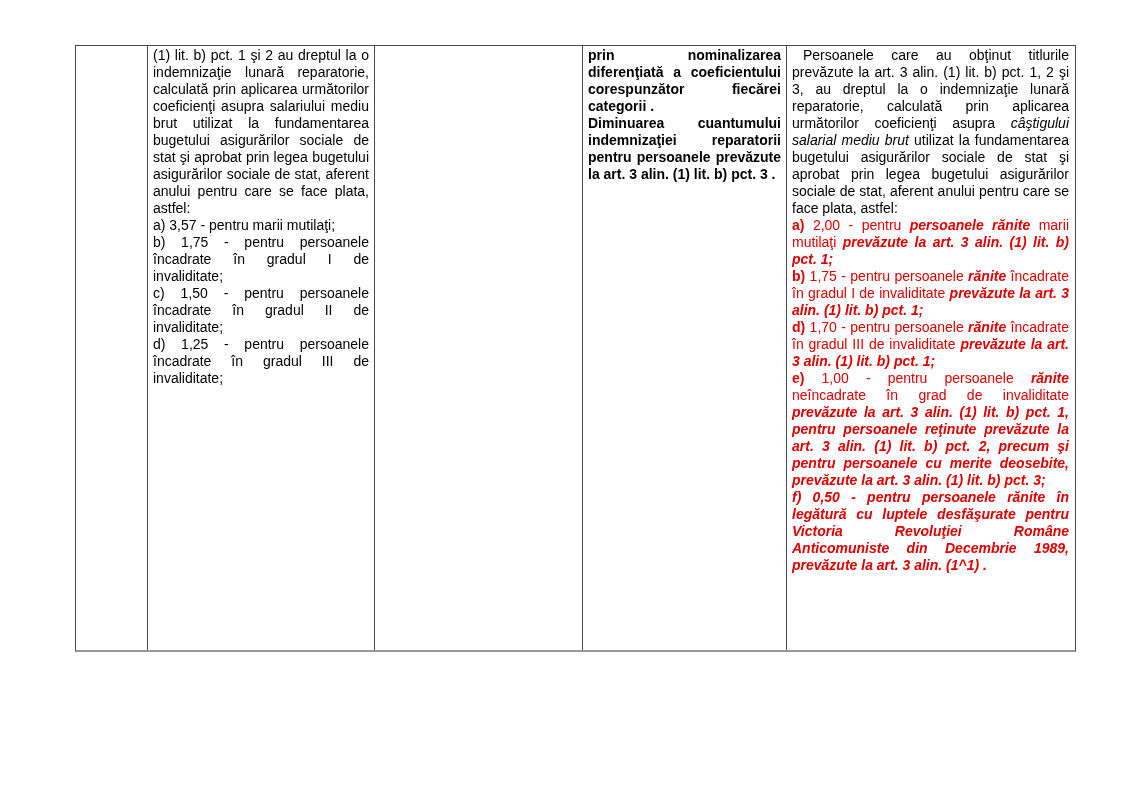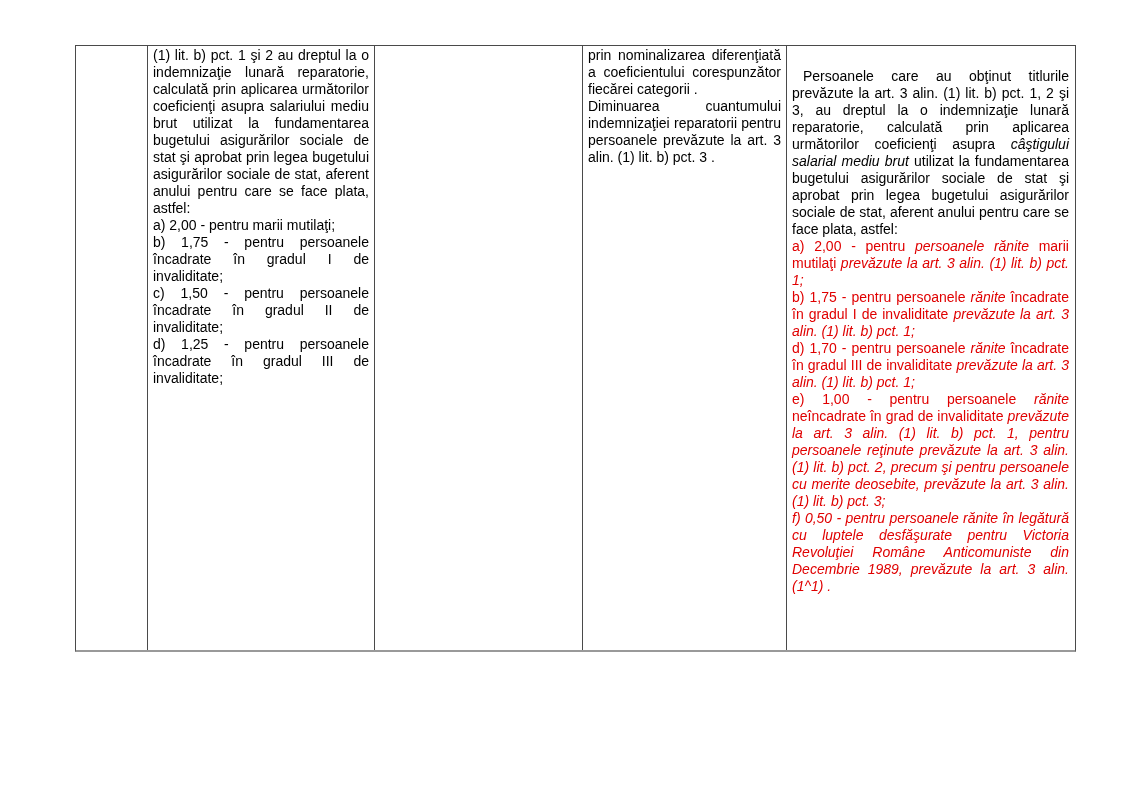--- a/index.html
+++ b/index.html
@@ -18,36 +18,36 @@
   }
   .cell{
     box-sizing:border-box; border-right:1px solid var(--border);
     padding:1px 5px 2px 5px; overflow:hidden;
   }
   .cell:last-child{border-right:none;}
   .c1{width:72px; flex:0 0 72px;}
   .c2{width:227px; flex:0 0 227px;}
   .c3{width:208px; flex:0 0 208px;}
   .c4{width:204px; flex:0 0 204px;}
-  .c5{flex:1 1 auto; padding-right:6px;margin-top:21px;}
+  .c5{flex:1 1 auto; padding-right:6px;}
   .para{text-align:justify;}
   .para.indent{text-indent:11px;}
-  .b{font-weight:400;}
+  .b{font-weight:700;}
   .i{font-style:italic;}
   .r{color:var(--red);}
 </style>
 </head>
 <body>
 
 <div class="page">
   <div class="doc-table">
     <div class="cell c1"></div>
     <div class="cell c2">
         <div class="para"><span>(1) lit. b) pct. 1 şi 2 au dreptul la o indemnizaţie lunară reparatorie, calculată prin aplicarea următorilor coeficienţi asupra salariului mediu brut utilizat la fundamentarea bugetului asigurărilor sociale de stat şi aprobat prin legea bugetului asigurărilor sociale de stat, aferent anului pentru care se face plata, astfel:</span></div>
-        <div class="para"><span>a) 2,00 - pentru marii mutilaţi;</span></div>
+        <div class="para"><span>a) 3,57 - pentru marii mutilaţi;</span></div>
         <div class="para"><span>b) 1,75 - pentru persoanele încadrate în gradul I de invaliditate;</span></div>
         <div class="para"><span>c) 1,50 - pentru persoanele încadrate în gradul II de invaliditate;</span></div>
         <div class="para"><span>d) 1,25 - pentru persoanele încadrate în gradul III de invaliditate;</span></div>
       </div>
     <div class="cell c3"></div>
     <div class="cell c4">
         <div class="para"><span class="b">prin nominalizarea diferenţiată a coeficientului corespunzător fiecărei categorii .</span></div>
         <div class="para"><span class="b">Diminuarea cuantumului indemnizaţiei reparatorii pentru persoanele prevăzute la art. 3 alin. (1) lit. b) pct. 3 .</span></div>
       </div>
     <div class="cell c5">

